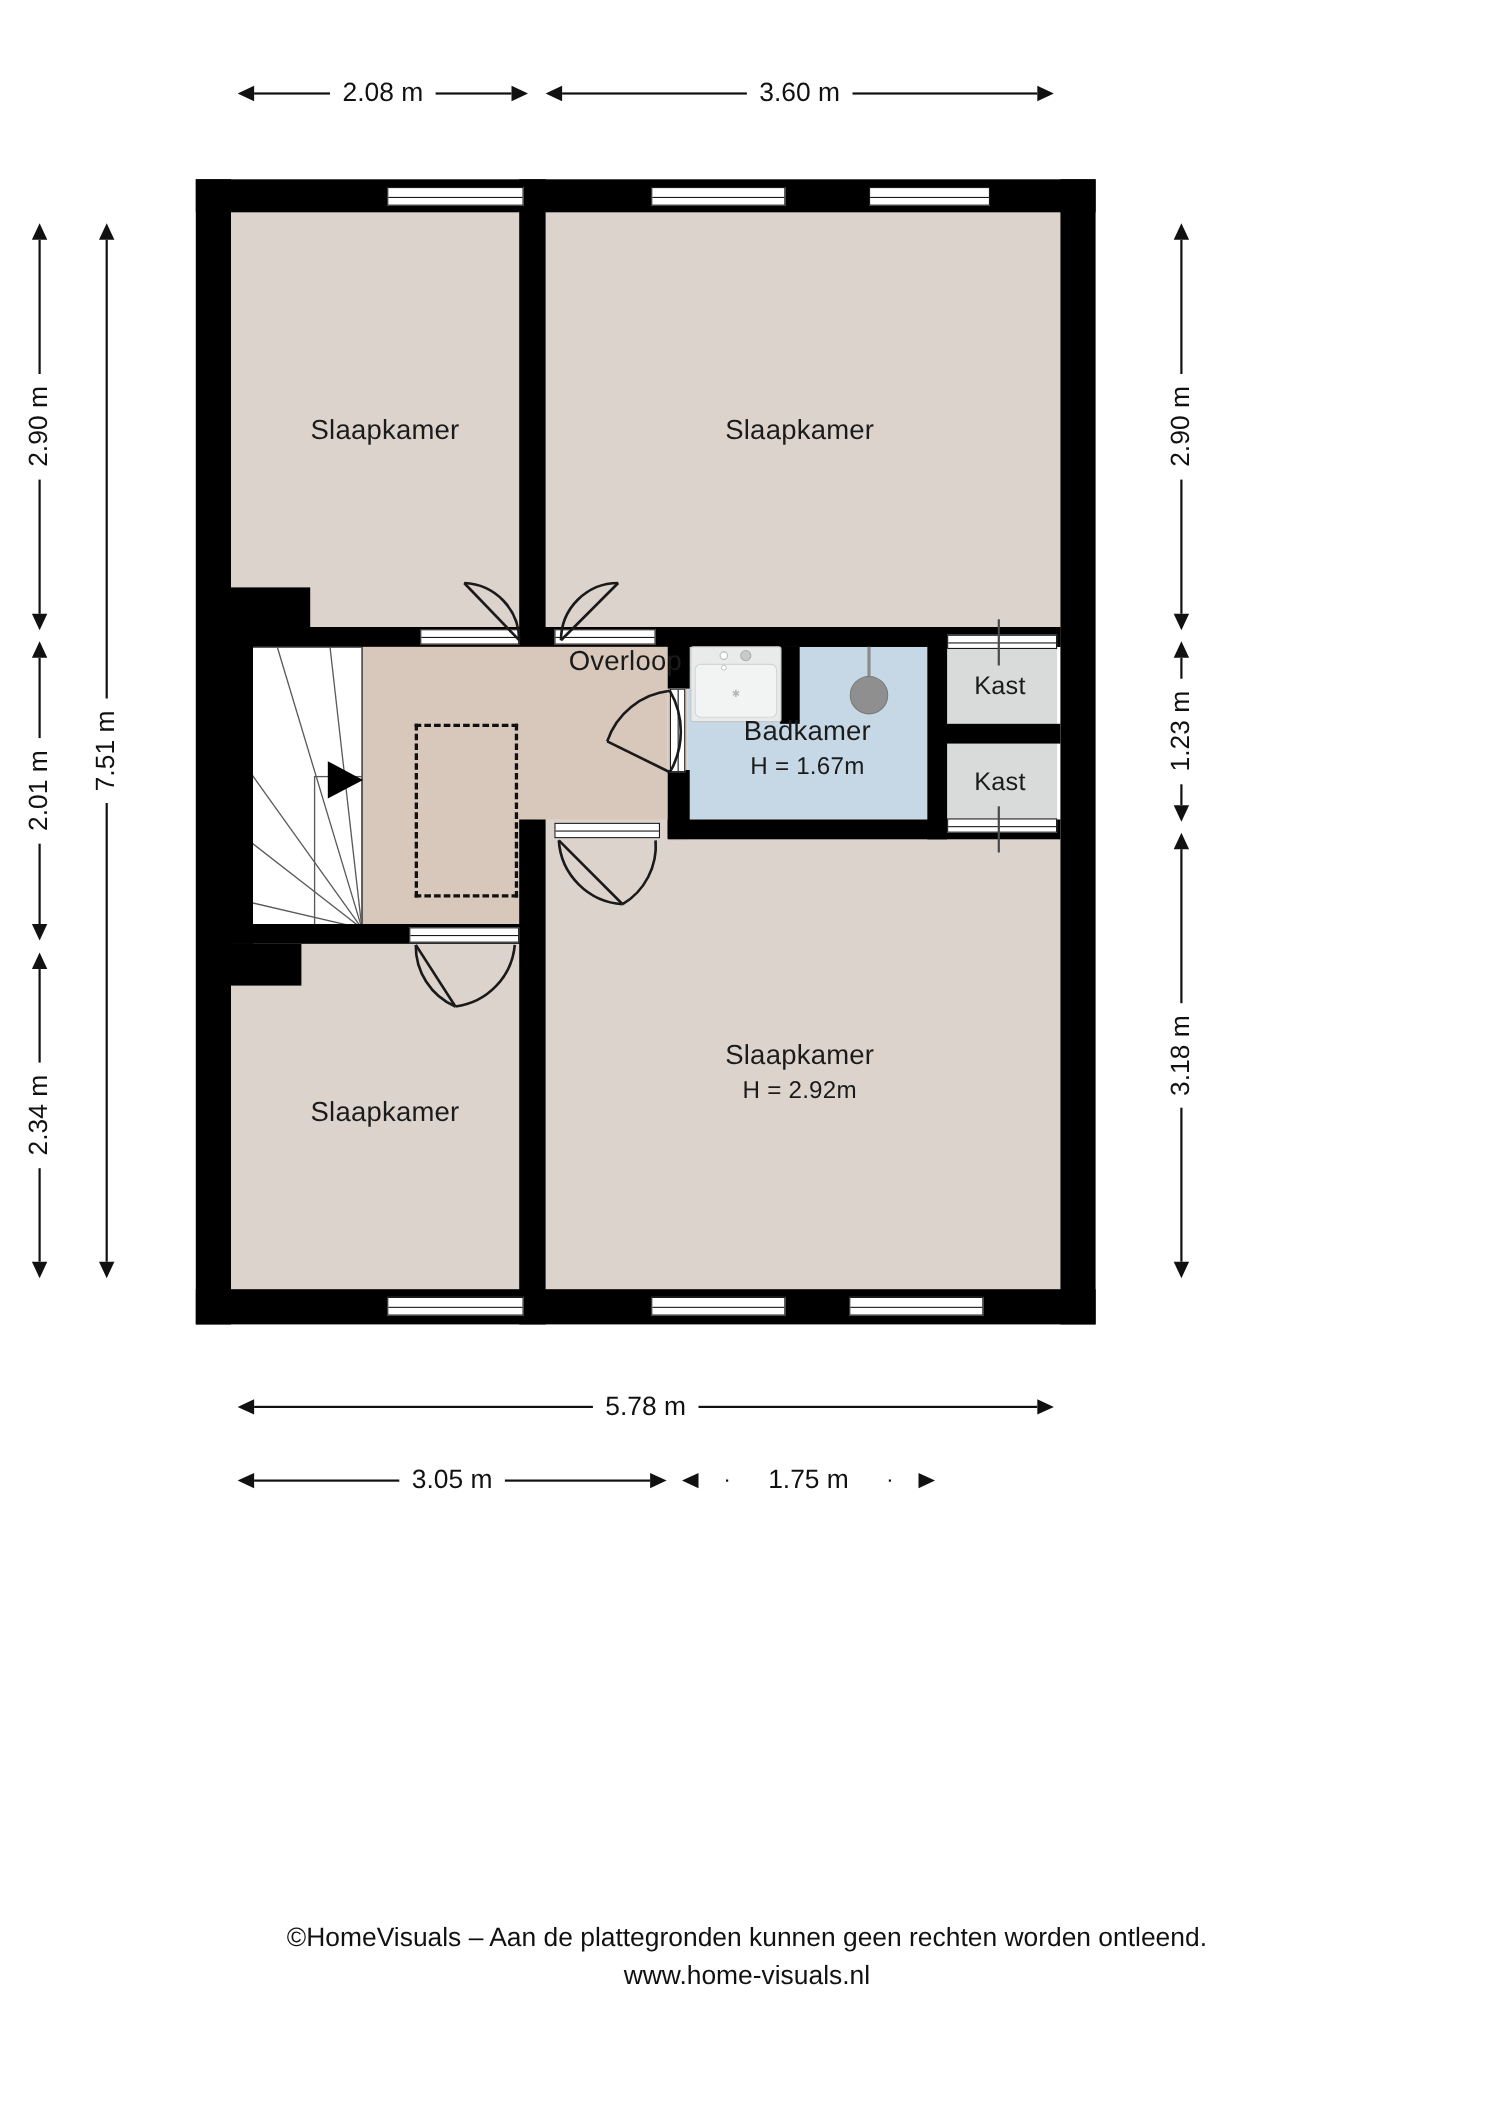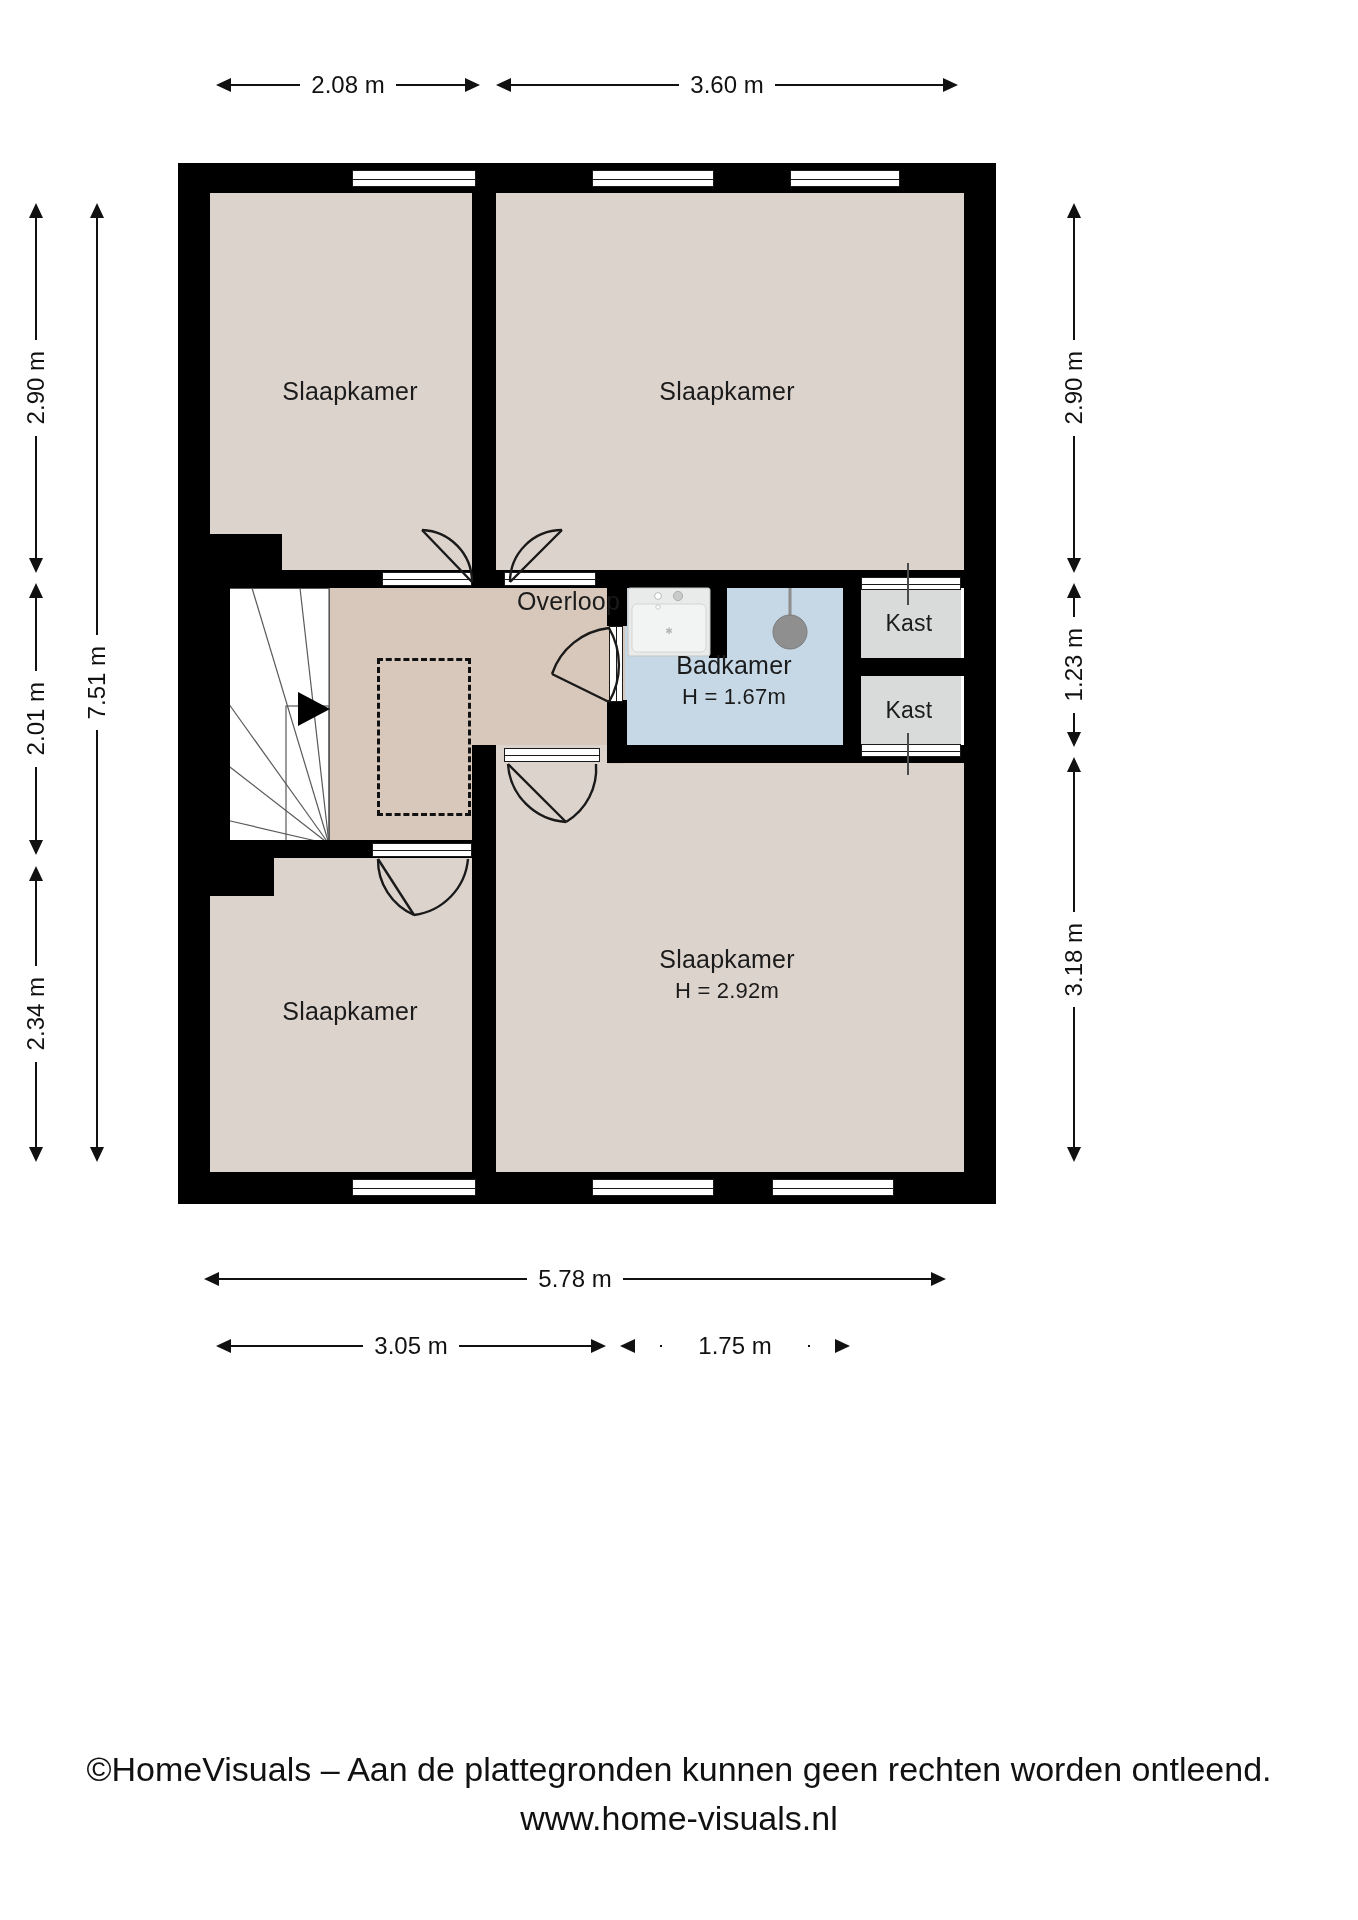--- a/index.html
+++ b/index.html
@@ -126,21 +126,21 @@
     left: 50%;
     width: 0;
     border-left: 1.5px solid #1a1a1a;
   }
   
   .footer {
     position: absolute;
     left: 0;
     width: 1358px;
     text-align: center;
-    font-size: 34px;
+    font-size: 24px;
     color: #111;
     line-height: 1.45;
   }
   .footer .line2 { display: block; }
   svg { display: block; overflow: visible; }
 </style>
 </head>
 <body>
 
 <div id="page">
@@ -372,21 +372,21 @@
 
     <div class="room-label" style="left:210px; top:996px; width:280px;">Slaapkamer</div>
 
     <div class="room-label" style="left:490px; top:944px; width:474px;">
       <span>Slaapkamer</span>
       <span class="room-sub">H = 2.92m</span>
     </div>
 
   </div>
 
-  <div class="dim-h" style="left:204px; top:1268px; width:742px;">
+  <div class="dim-h" style="left:216px; top:1268px; width:742px;">
     <div class="arrow-l"></div>
     <div class="bar"></div>
     <div class="txt">5.78 m</div>
     <div class="bar"></div>
     <div class="arrow-r"></div>
   </div>
 
   <div class="dim-h" style="left:216px; top:1335px; width:390px;">
     <div class="arrow-l"></div>
     <div class="bar"></div>

